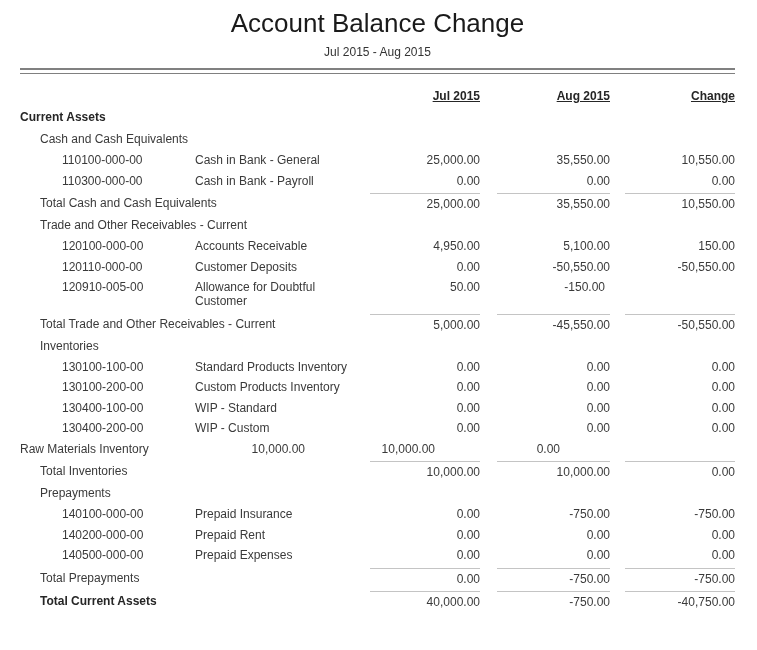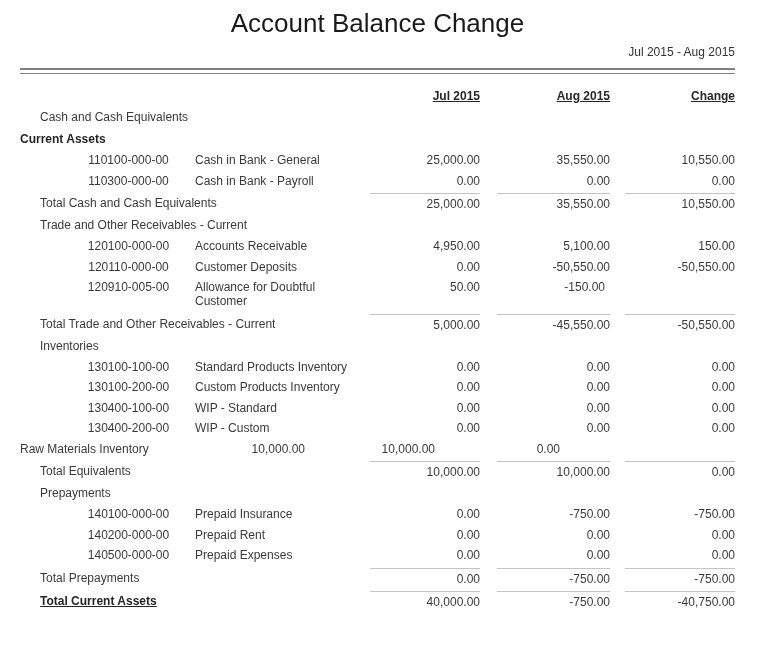--- a/index.html
+++ b/index.html
@@ -8,21 +8,21 @@
     height: 650px;
     background: #ffffff;
     font-family: "Liberation Sans", "DejaVu Sans", sans-serif;
     color: #3a3a3a;
     overflow: hidden;
   }
   .report { padding: 8px 22px 0 20px; }
 
   .company { text-align: center; font-size: 13px; line-height: 15px; color: #333333; }
   .title   { text-align: center; font-size: 26px; line-height: 30px; font-weight: 400; color: #1a1a1a; }
-  .period  { text-align: right; font-size: 12px; line-height: 14px; margin-top: 7px; color: #333333; }
+  .period  { text-align: center; font-size: 12px; line-height: 14px; margin-top: 7px; color: #333333; }
 
   .double-rule {
     margin-top: 9px;
     height: 3px;
     border-top: 2px solid #808080;
     border-bottom: 1px solid #808080;
   }
 
   .row { display: flex; font-size: 12px; line-height: 14px; }
   .cell { flex: 0 0 auto; box-sizing: border-box; }
@@ -34,56 +34,56 @@
   .col-change  { width: 110px; margin-left: 15px; text-align: right; }
 
   .header-row { height: 29px; align-items: flex-end; padding-bottom: 3px; }
   .hdr { font-weight: bold; font-size: 12px; text-decoration: underline; color: #262626; text-align: right; }
 
   .section-row    { padding: 4px 0; font-weight: bold; color: #262626; }
   .subsection-row { padding: 4px 0; }
   .subsection-label, .total-label { padding-left: 20px; }
 
   .account-row { padding: 3px 0 3.5px 0; }
-  .code { width: 175px; padding-left: 42px; text-align: center; }
+  .code { width: 175px; padding-left: 42px; }
   .name { width: 175px; padding-right: 6px; }
 
   .total-row { padding-top: 2px; }
   .total-row .cell { padding-top: 3px; padding-bottom: 3px; }
   .total-label { width: 350px; }
   .total-row .col-jul,
   .total-row .col-aug,
   .total-row .col-change { border-top: 1px solid #c4c4c4; }
 
-  .grand-total-row .total-label { font-weight: bold; color: #262626; text-decoration: underline; }
+  .grand-total-row .total-label { font-weight: bold; color: #262626; }
 </style>
 </head>
 <body>
 
 <div class="report">
 
   <div class="title">Account Balance Change</div>
   <div class="period">Jul 2015 - Aug 2015</div>
 
   <div class="double-rule"></div>
 
   <div>
     <div class="row header-row">
       <div class="cell label-span"></div>
       <div class="cell col-jul hdr">Jul 2015</div>
       <div class="cell col-aug hdr">Aug 2015</div>
       <div class="cell col-change hdr">Change</div>
     </div>
     <div id="rows-container">
-  <div class="row subsection-row">
-    <div class="cell subsection-label">Cash and Cash Equivalents</div>
-  </div>
-
   <div class="row section-row">
     <div class="cell">Current Assets</div>
+  </div>
+
+  <div class="row subsection-row">
+    <div class="cell subsection-label">Cash and Cash Equivalents</div>
   </div>
 
   <div class="row account-row">
     <div class="cell code">110100-000-00</div>
     <div class="cell name">Cash in Bank - General</div>
     <div class="cell col-jul">25,000.00</div>
     <div class="cell col-aug">35,550.00</div>
     <div class="cell col-change">10,550.00</div>
   </div>
 
@@ -173,21 +173,21 @@
   </div>
 
   <div class="row account-row">
     <div class="cell name">Raw Materials Inventory</div>
     <div class="cell col-jul">10,000.00</div>
     <div class="cell col-aug">10,000.00</div>
     <div class="cell col-change">0.00</div>
   </div>
 
   <div class="row total-row">
-    <div class="cell total-label">Total Equivalents</div>
+    <div class="cell total-label">Total Inventories</div>
     <div class="cell col-jul">10,000.00</div>
     <div class="cell col-aug">10,000.00</div>
     <div class="cell col-change">0.00</div>
   </div>
 
   <div class="row subsection-row">
     <div class="cell subsection-label">Prepayments</div>
   </div>
 
   <div class="row account-row">

